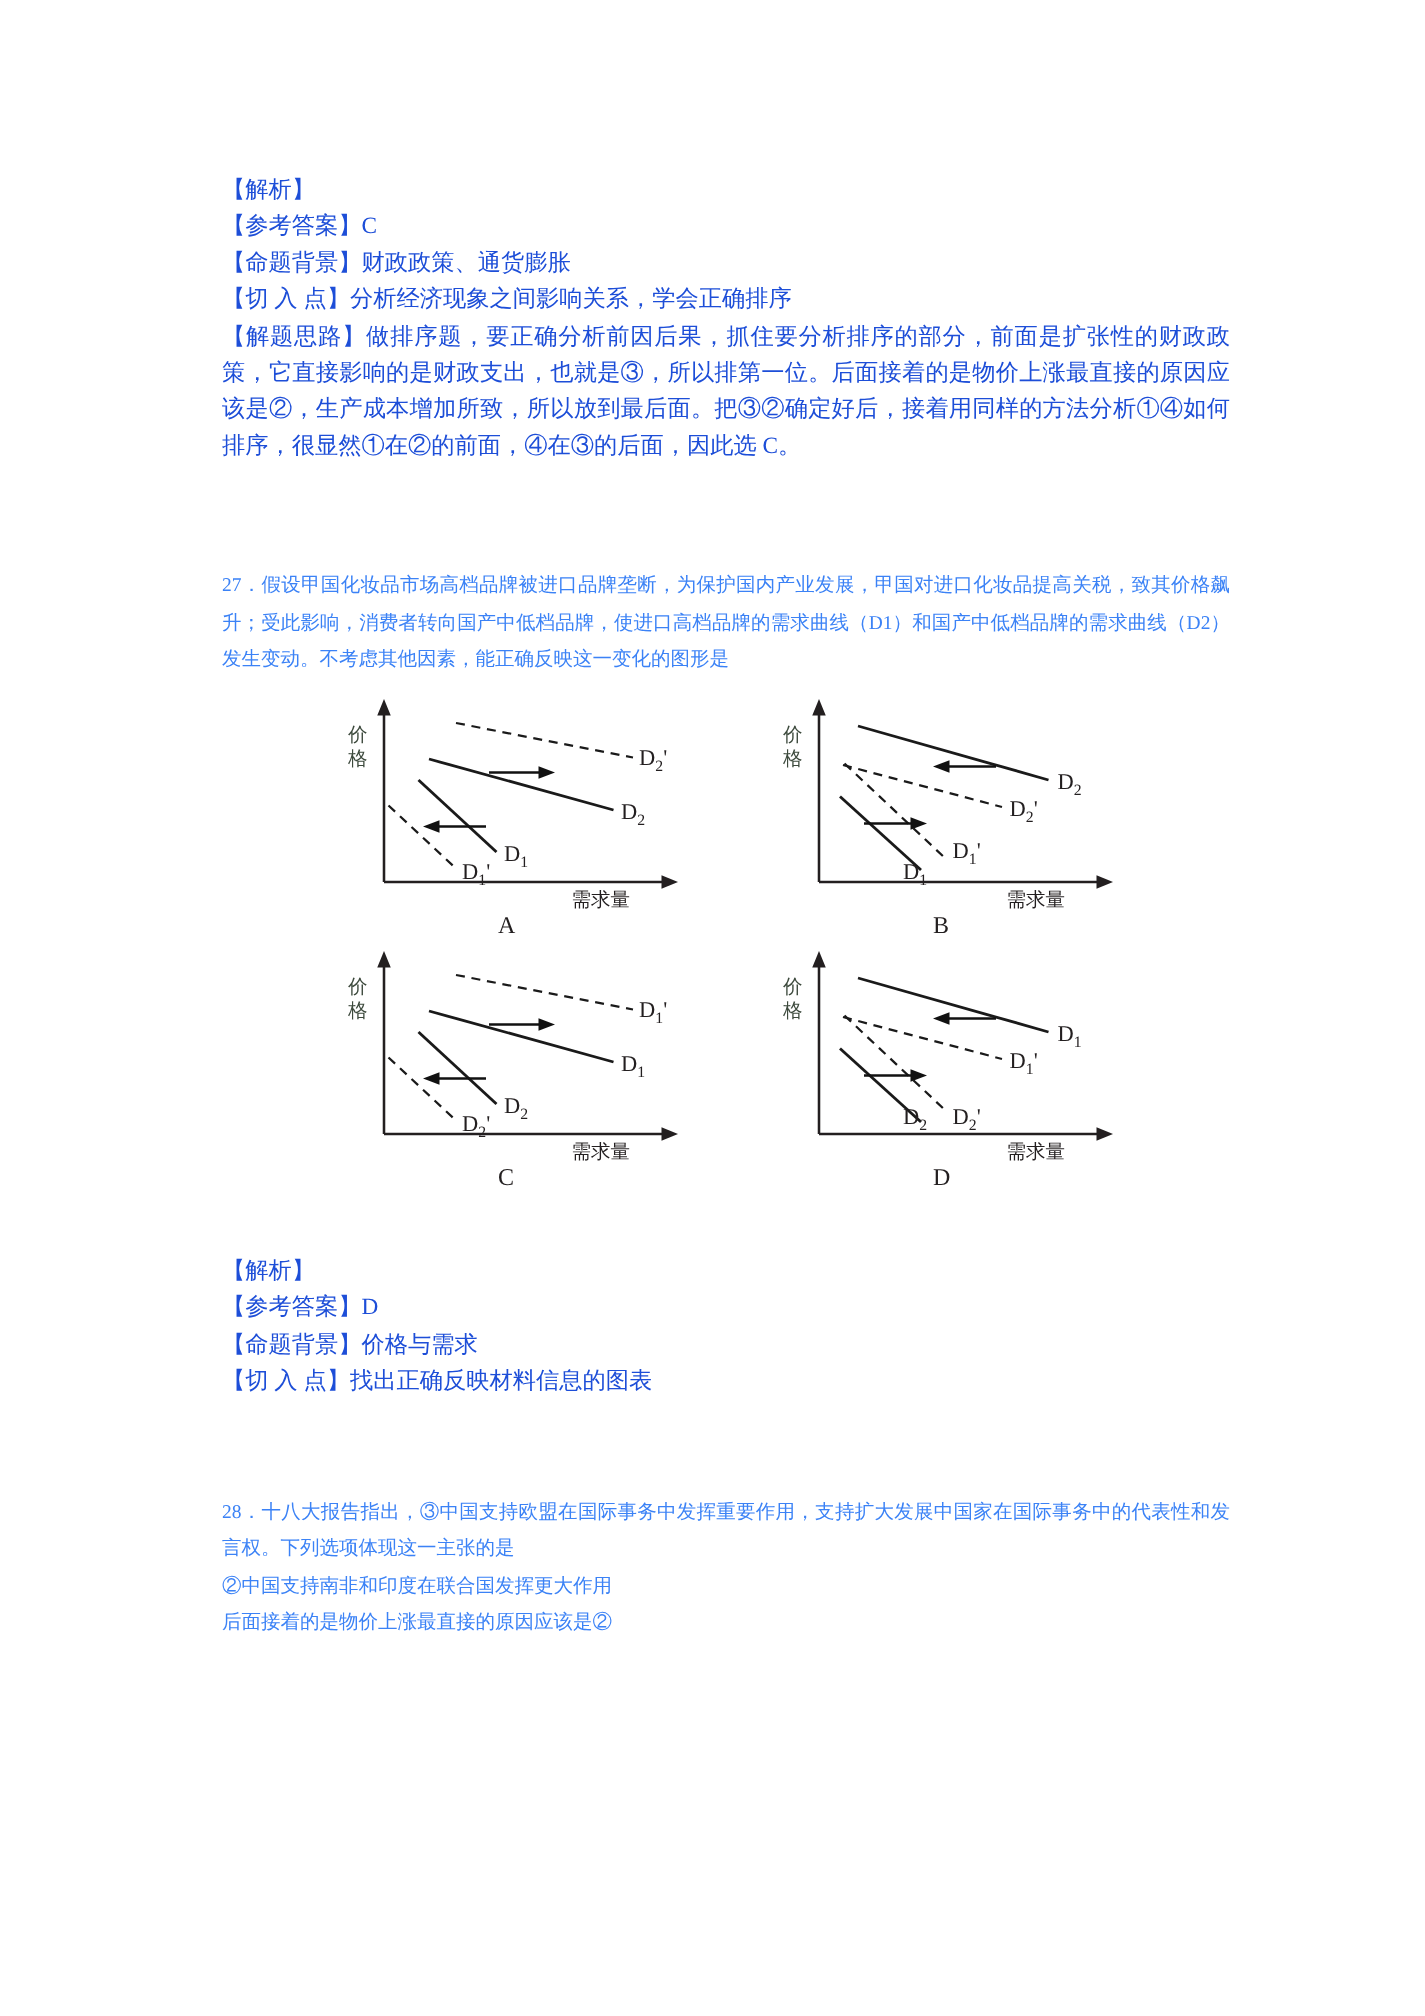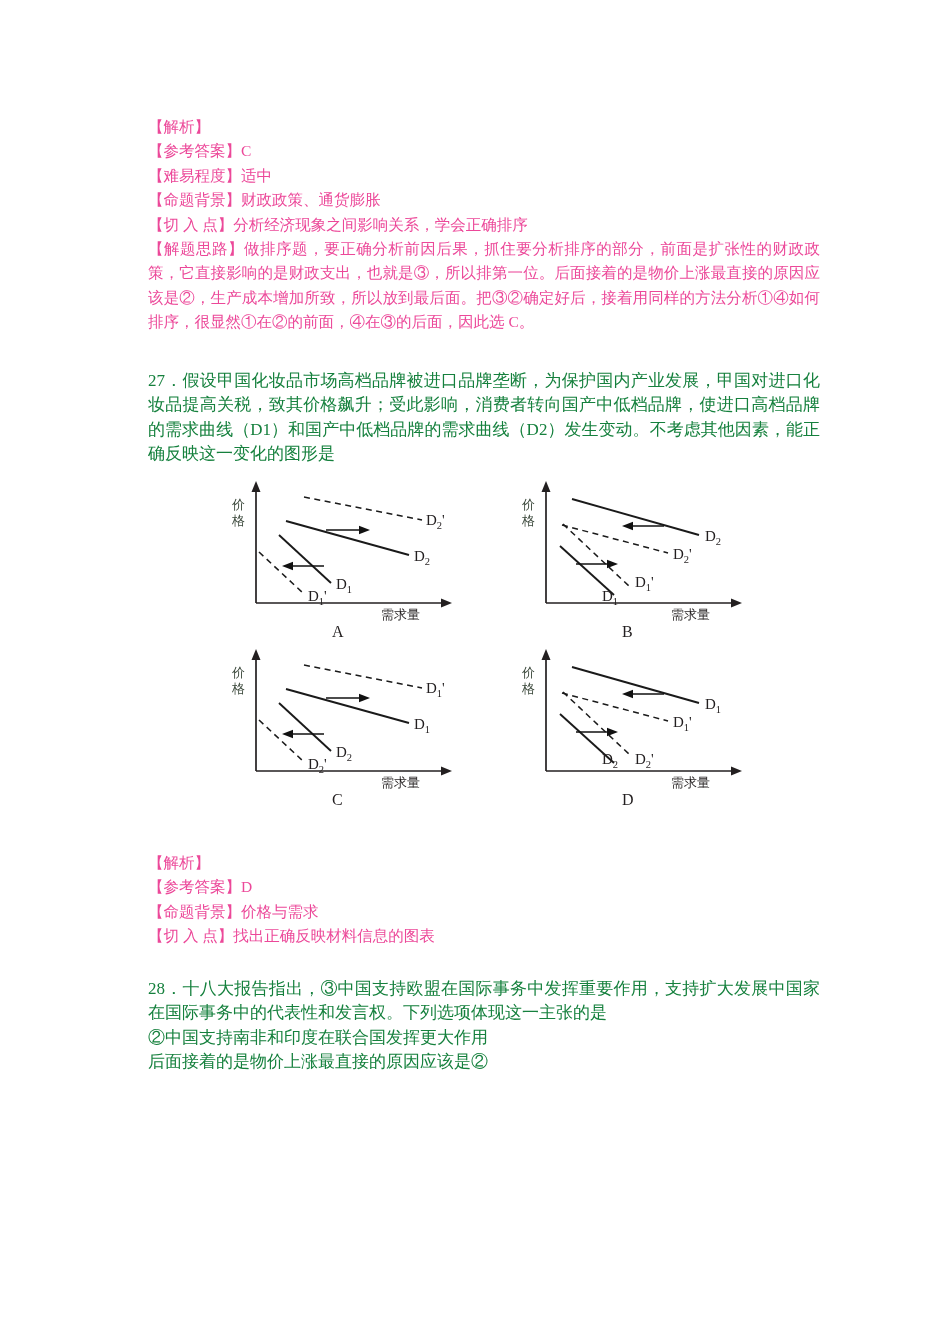--- a/index.html
+++ b/index.html
@@ -22,44 +22,45 @@
   }
   .content {
     position: absolute;
     left: 148px;
     top: 115px;
     width: 672px;
   }
 
   
   .analysis {
-    color: #ec4899;
+    color: #1d4ed8;
     font-size: 15.5px;
     line-height: 24.4px;
     text-align: justify;
     text-justify: inter-ideograph;
   }
   .analysis .ln {
     display: block;
     white-space: nowrap;
   }
   .analysis .flow {
     display: block;
     white-space: normal;
     text-align: justify;
     text-justify: inter-ideograph;
   }
   .tag { letter-spacing: 0; }
 
   .question {
-    color: #15803d;
-    font-size: 17px;
+    color: #3b82f6;
+    font-size: 13px;
     line-height: 24.6px;
     text-align: justify;
     text-justify: inter-ideograph;
+    margin-top: 34px;
   }
   .question .opt {
     display: block;
     white-space: nowrap;
   }
 
   .gap-sm { height: 22px; }
   .gap-md { height: 28px; }
   .gap-lg { height: 34px; }
 
@@ -128,21 +129,20 @@
 </style>
 </head>
 <body>
 
 <div class="page">
   <div class="content">
 
     <div class="analysis">
       <span class="ln">【解析】</span>
       <span class="ln"><span class="tag">【参考答案】</span><span>C</span></span>
-      <span class="ln"><span class="tag">【难易程度】</span><span>适中</span></span>
       <span class="ln"><span class="tag">【命题背景】</span><span>财政政策、通货膨胀</span></span>
       <span class="ln"><span class="tag">【切 入 点】</span><span>分析经济现象之间影响关系，学会正确排序</span></span>
       <span class="flow"><span class="tag">【解题思路】</span><span>做排序题，要正确分析前因后果，抓住要分析排序的部分，前面是扩张性的财政政策，它直接影响的是财政支出，也就是③，所以排第一位。后面接着的是物价上涨最直接的原因应该是②，生产成本增加所致，所以放到最后面。把③②确定好后，接着用同样的方法分析①④如何排序，很显然①在②的前面，④在③的后面，因此选 C。</span></span>
     </div>
 
     <div class="gap-lg"></div>
 
     <div class="question">
       <span>27．</span><span>假设甲国化妆品市场高档品牌被进口品牌垄断，为保护国内产业发展，甲国对进口化妆品提高关税，致其价格飙升；受此影响，消费者转向国产中低档品牌，使进口高档品牌的需求曲线（D1）和国产中低档品牌的需求曲线（D2）发生变动。不考虑其他因素，能正确反映这一变化的图形是</span>
     </div>

